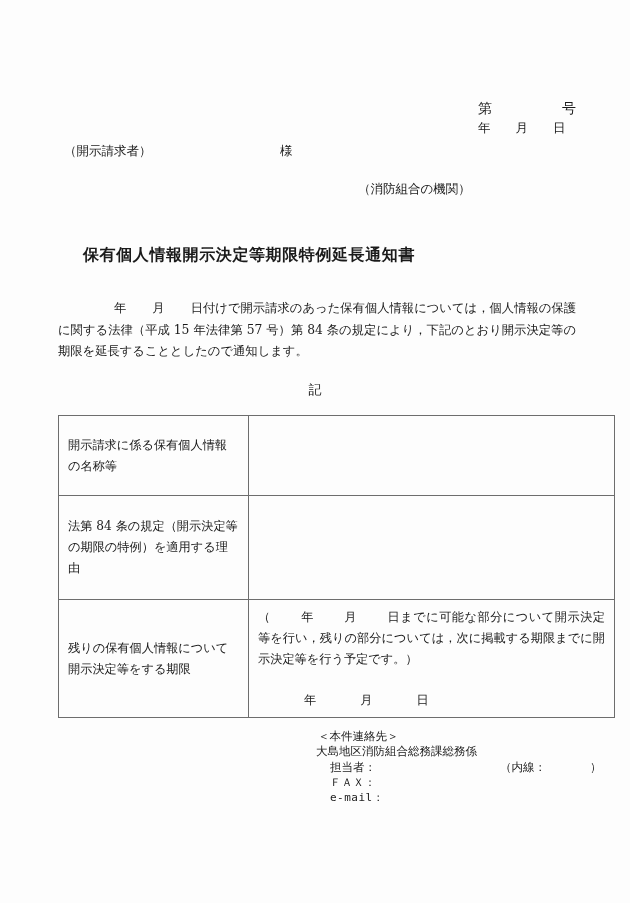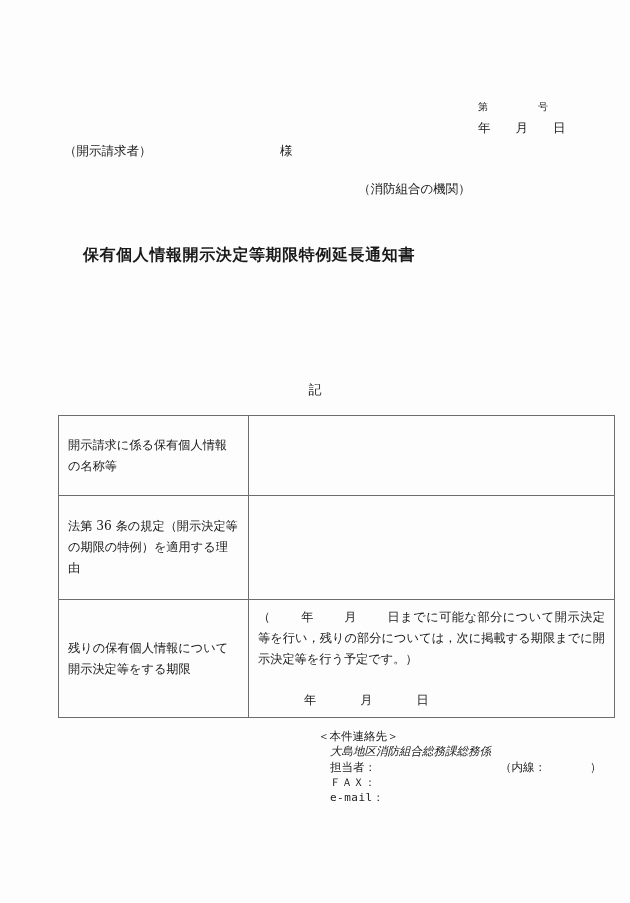--- a/index.html
+++ b/index.html
@@ -26,21 +26,21 @@
   .jp  { font-family: "DejaVu Serif", "Liberation Serif", serif; }
 
   
   .form-no {
     left: 58px; top: 80px;
     font-size: 12.5px;
     letter-spacing: 0.2px;
   }
   .doc-number {
     left: 478px; top: 100px;
-    font-size: 10px;
+    font-size: 14px;
   }
   .doc-date {
     left: 478px; top: 120px;
     font-size: 12.5px;
   }
   .addressee {
     left: 64px; top: 143px;
     font-size: 12.5px;
   }
   .addressee-sama {
@@ -123,21 +123,21 @@
 
   
   .contact {
     position: absolute;
     left: 316px;
     top: 729px;
     font-size: 11.5px;
     line-height: 15.3px;
   }
   .contact .c-head { display: block; margin-left: 2px; }
-  .contact .c-org  { display: block; margin-left: 14px; font-style: italic; }
+  .contact .c-org  { display: block; margin-left: 0; }
   .contact .c-row  { display: block; margin-left: 14px; position: relative; }
   .contact .c-lbl  { display: inline-block; }
   .contact .c-ext  { position: absolute; left: 170px; top: 0; white-space: pre; }
   .mono { font-family: "DejaVu Sans Mono", "Liberation Mono", monospace; font-size: 11px; letter-spacing: 0.5px; }
 </style>
 </head>
 <body>
 
 <div class="page">
 
@@ -147,31 +147,34 @@
   <div class="abs jp doc-date">年　　月　　日</div>
 
   <div class="abs jp addressee">（開示請求者）</div>
 
   <div class="abs jp addressee-sama">様</div>
 
   <div class="abs jp issuer">（消防組合の機関）</div>
 
   <div class="abs jp doc-title">保有個人情報開示決定等期限特例延長通知書</div>
 
+  <div class="body-block jp">
+    <span class="lead-space"></span><span>年</span><span class="gap-s"></span><span>月</span><span class="gap-s"></span><span>日付けで開示請求のあった保有個人情報については，個人情報の保護に関する法律（平成 15 年法律第 57 号）第 84 条の規定により，下記のとおり開示決定等の期限を延長することとしたので通知します。</span>
+  </div>
 
   <div class="abs jp ki-mark">記</div>
 
   <table class="form-table">
     <tbody>
       <tr class="row-1">
         <td class="label-cell jp">開示請求に係る保有個人情報の名称等</td>
         <td class="value-cell jp"></td>
       </tr>
       <tr class="row-2">
-        <td class="label-cell jp">法第 36 条の規定（開示決定等の期限の特例）を適用する理由</td>
+        <td class="label-cell jp">法第 84 条の規定（開示決定等の期限の特例）を適用する理由</td>
         <td class="value-cell jp"></td>
       </tr>
       <tr class="row-3">
         <td class="label-cell jp">残りの保有個人情報について開示決定等をする期限</td>
         <td class="value-cell jp">
           <span class="note"><span>（</span><span class="gap-m"></span><span>年</span><span class="gap-m"></span><span>月</span><span class="gap-m"></span><span>日までに可能な部分について開示決定等を行い，残りの部分については，次に掲載する期限までに開示決定等を行う予定です。）</span></span>
           <span class="date-line"><span>年</span><span class="gap-l"></span><span>月</span><span class="gap-l"></span><span>日</span></span>
         </td>
       </tr>
     </tbody>

